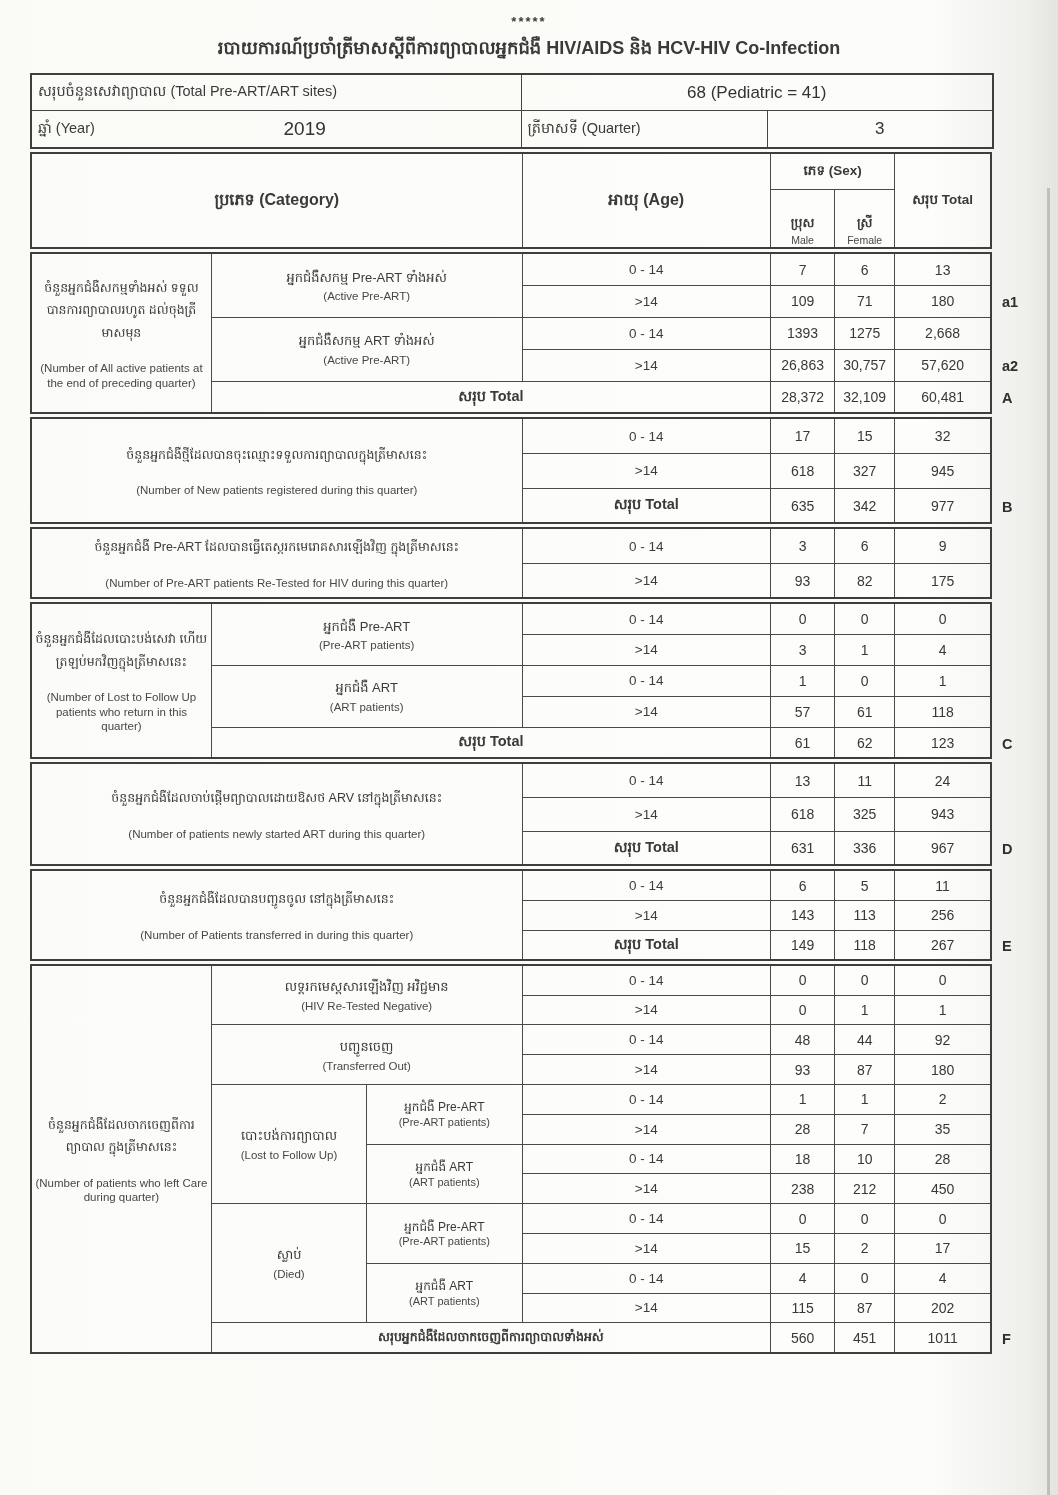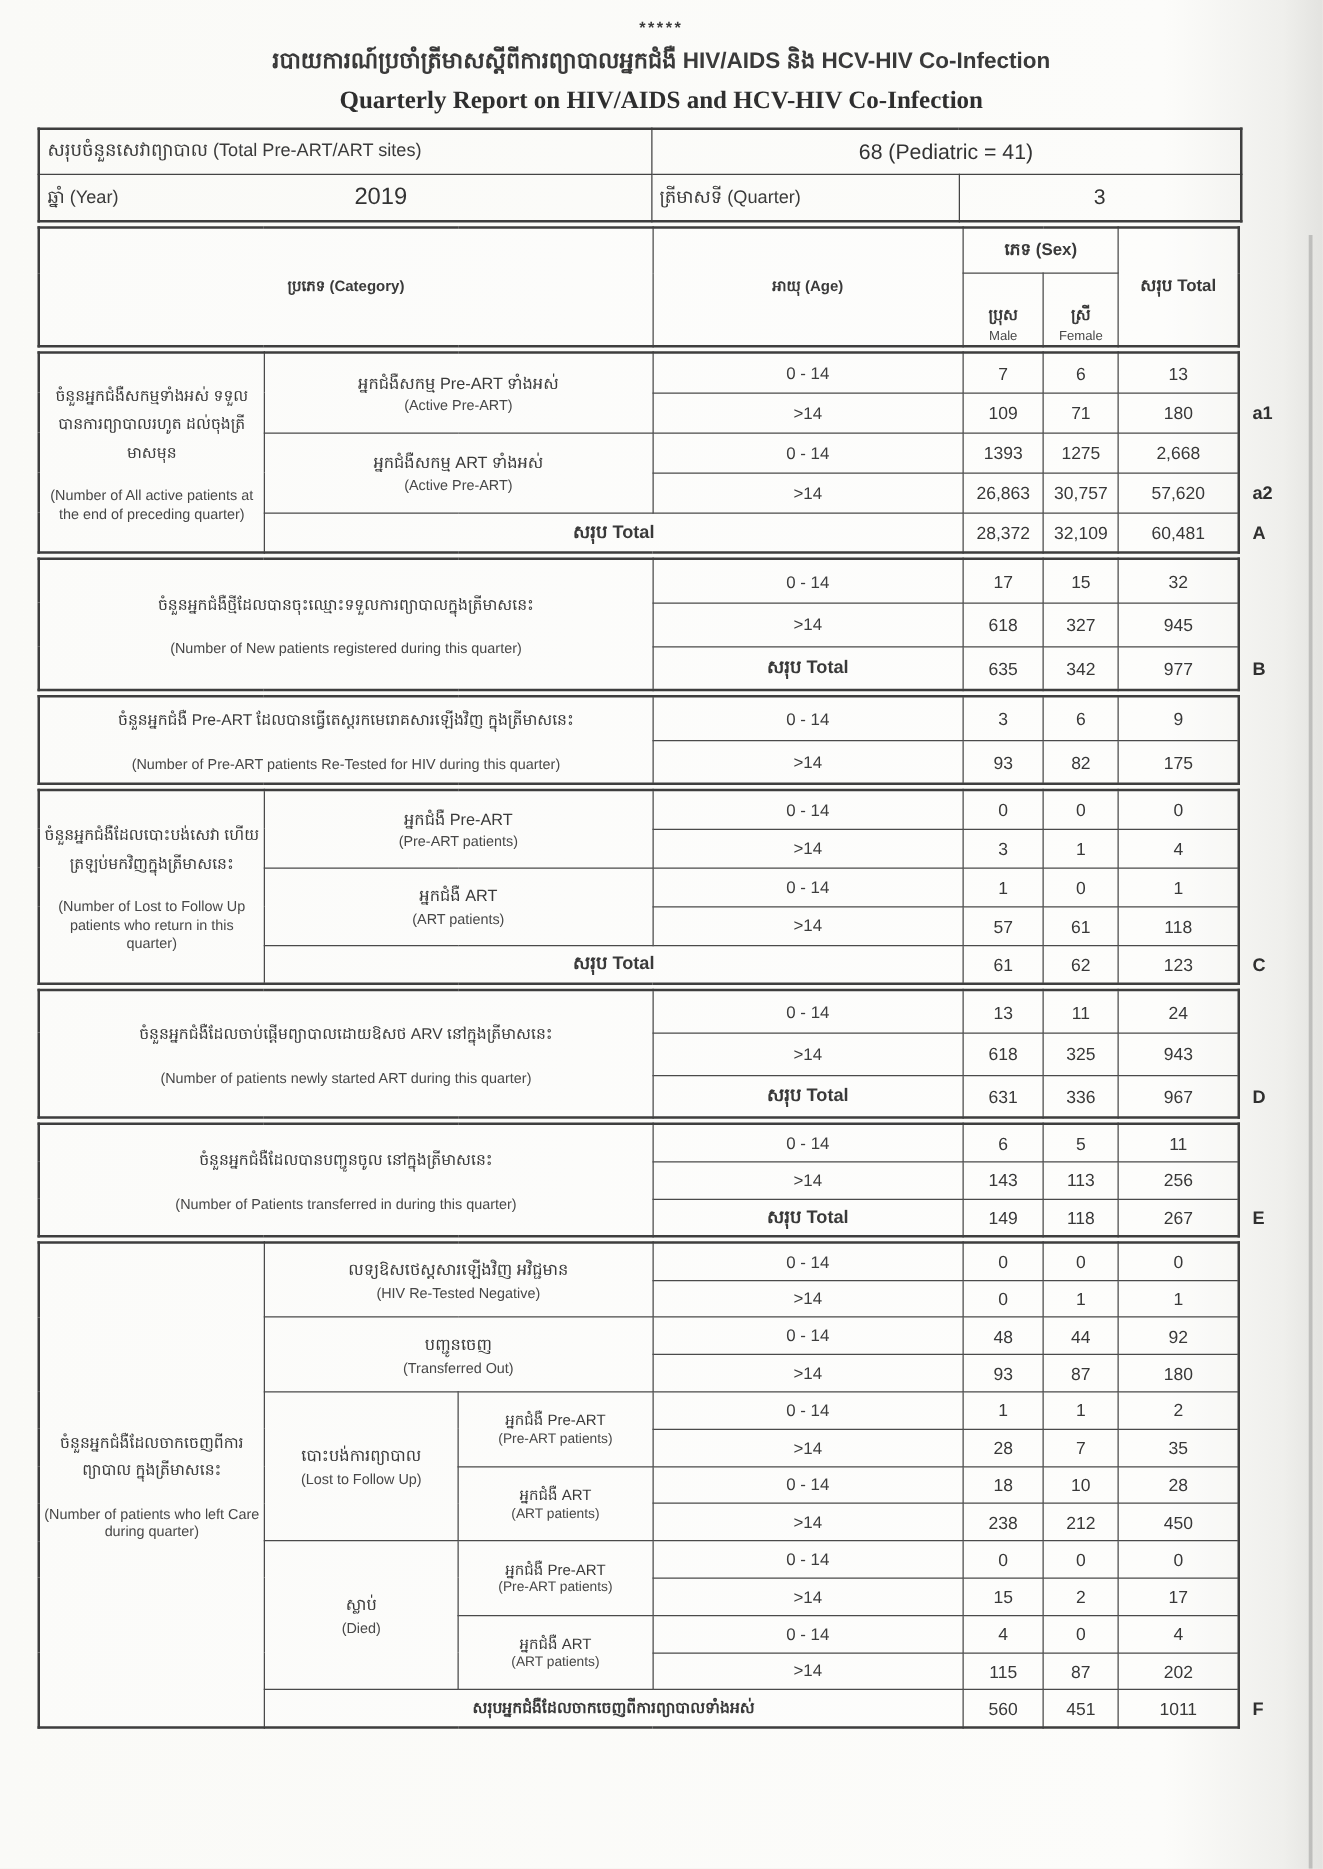--- a/index.html
+++ b/index.html
@@ -40,21 +40,21 @@
   .sec-wrap{position:relative;width:962px;margin-bottom:3px;}
   table.sec{
     border-collapse:collapse;table-layout:fixed;width:962px;
     border:2.2px solid #3e3e3e;background:rgba(255,255,255,.3);
   }
   table.sec td{border:1.6px solid #4a4a4a;padding:1px 3px;vertical-align:middle;overflow:hidden;}
   .kh{overflow-wrap:anywhere;}
   .en{color:#474747;}
   .c-num{text-align:center;font-size:14px;color:#383838;}
   .c-age{text-align:center;font-size:13.5px;color:#3d3d3d;}
-  .c-chead{text-align:center;font-weight:bold;font-size:12px;overflow-wrap:anywhere;}
+  .c-chead{text-align:center;font-weight:bold;font-size:16px;overflow-wrap:anywhere;}
   .c-sexhead{text-align:center;font-weight:bold;font-size:13.5px;overflow-wrap:anywhere;}
   .c-mf{text-align:center;}
   .c-mf .kh{font-size:12.5px;font-weight:bold;margin-top:24px;}
   .c-mf .en{font-size:10.5px;margin-top:1px;}
   .c-label{text-align:center;padding:3px 5px;}
   .c-label .kh{font-size:12.5px;line-height:1.8;}
   .c-label .en{font-size:11.5px;line-height:1.25;margin-top:17px;}
   .c-sub{text-align:center;}
   .c-sub .kh{font-size:13px;line-height:1.45;}
   .c-sub .en{font-size:11.5px;margin-top:3px;}
@@ -70,21 +70,20 @@
   }
 </style>
 </head>
 <body>
 
 <div class="page">
 
   <div class="hdr">
     <div class="stars">*****</div>
     <div class="kh-sub">របាយការណ៍ប្រចាំត្រីមាសស្តីពីការព្យាបាលអ្នកជំងឺ HIV/AIDS និង HCV-HIV Co-Infection</div>
-    <div class="report-en">Quarterly Report on HIV/AIDS and HCV-HIV Co-Infection</div>
   </div>
 
   <table class="info">
     <colgroup>
         <col style="width:490px">
         <col style="width:246px">
         <col style="width:226px">
       </colgroup>
     <tbody>
     <tr>
@@ -410,21 +409,21 @@
             <col style="width: 60px;">
             <col style="width: 96px;">
           </colgroup>
           <tbody>
             <tr style="height: 29.8px;">
               <td class="c-label" rowspan="13">
                 <div class="kh">ចំនួនអ្នកជំងឺដែលចាកចេញពីការព្យាបាល ក្នុងត្រីមាសនេះ</div>
                 <div class="en">(Number of patients who left Care during quarter)</div>
               </td>
               <td class="c-sub" colspan="2" rowspan="2">
-                <div class="kh">លទ្យឱសថេស្តសារឡើងវិញ អវិជ្ជមាន</div>
+                <div class="kh">លទ្តរកមេស្តសារឡើងវិញ អវិជ្ជមាន</div>
                 <div class="en">(HIV Re-Tested Negative)</div>
               </td>
               <td class="c-age">0 - 14</td>
               <td class="c-num">0</td>
               <td class="c-num">0</td>
               <td class="c-num">0</td>
             </tr>
             <tr style="height: 29.8px;">
               <td class="c-age">&gt;14</td>
               <td class="c-num">0</td>

